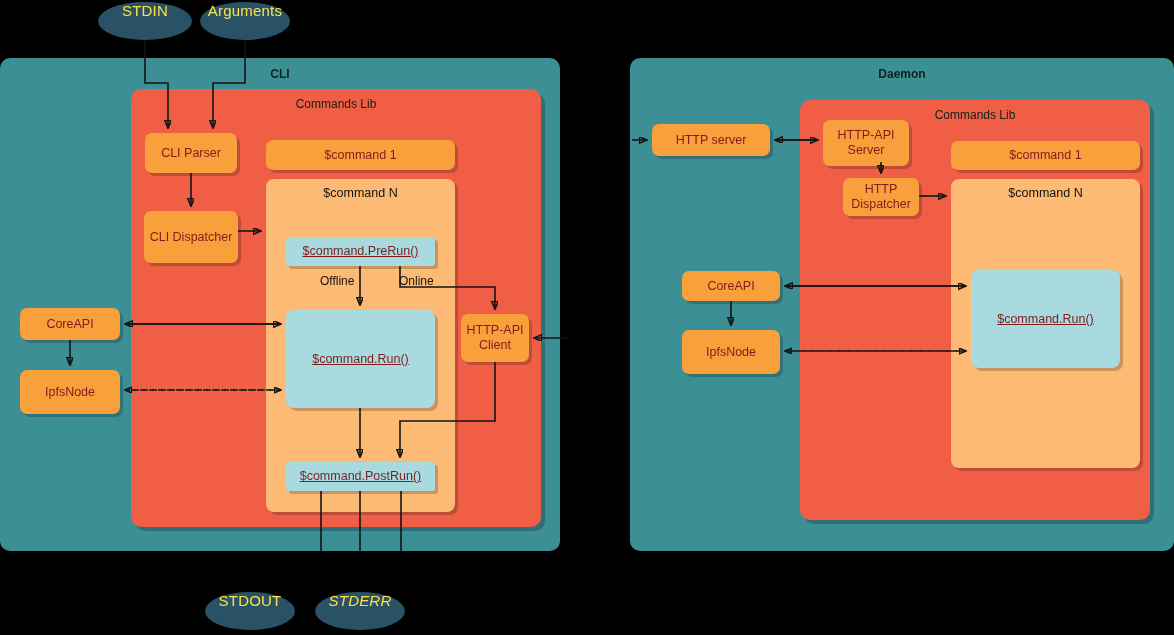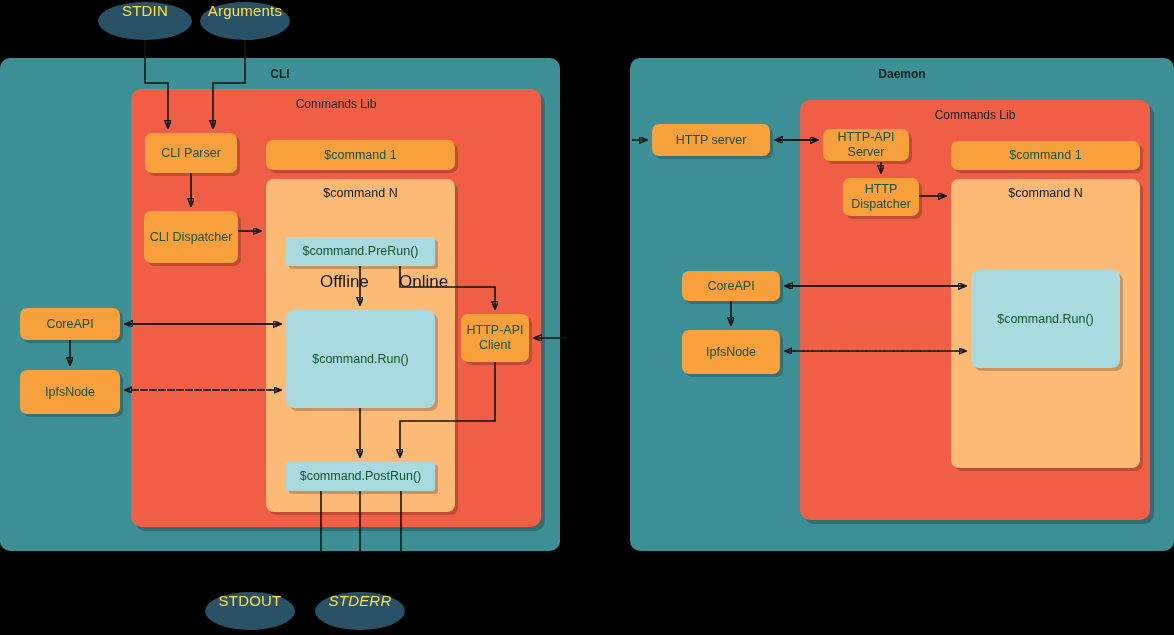--- a/index.html
+++ b/index.html
@@ -11,46 +11,46 @@
   .panel{position:absolute;border-radius:10px;box-shadow:4px 4px 0 rgba(0,0,0,.22);}
   .panel-teal{background:#3d8f96;}
   .panel-red{background:#f05f45;}
 
   .panel-title{position:absolute;left:0;right:0;text-align:center;color:#10201f;
                font-size:12px;line-height:14px;}
   .panel-title.bold{font-weight:bold;font-size:12px;}
 
   
   .node{position:absolute;border-radius:7px;display:flex;align-items:center;
-        justify-content:center;text-align:center;color:#14532d;font-size:12.5px;
+        justify-content:center;text-align:center;color:#7f1d1d;font-size:12.5px;
         line-height:15px;box-shadow:3px 3px 0 rgba(0,0,0,.20);padding:0 4px;
         box-sizing:border-box;}
   .node-orange{background:#f8a03c;}
-  .node-blue{background:#a8dae0;border-radius:8px;}
+  .node-blue{background:#a8dae0;border-radius:8px;text-decoration:underline;}
   .node-blue.sharp{border-radius:3px;}
 
   
   .boxhead{position:absolute;border-radius:8px;box-shadow:3px 3px 0 rgba(0,0,0,.20);
            background:#fdba74;}
   .boxhead > .bh-label{position:absolute;left:0;right:0;top:7px;text-align:center;
            color:#141414;font-size:12.5px;line-height:15px;}
 
   
   .ellipse{position:absolute;background:#2a5266;border-radius:50%;
            display:flex;align-items:flex-start;justify-content:center;
            color:#fde047;font-size:15px;letter-spacing:.2px;
            box-shadow:3px 3px 0 rgba(0,0,0,.18);}
 
   
   svg.wires{position:absolute;left:0;top:0;width:1174px;height:635px;
             pointer-events:none;overflow:visible;}
   svg.wires line,svg.wires path,svg.wires polyline{stroke:#141414;stroke-width:1.6;fill:none;}
   svg.wires .dash{stroke-dasharray:5 4;}
 
-  .edge-label{position:absolute;color:#141414;font-size:17px;line-height:13px;
+  .edge-label{position:absolute;color:#141414;font-size:12px;line-height:13px;
               white-space:nowrap;}
 </style>
 </head>
 <body>
 
 <div id="stage">
 
   <div class="ellipse" style="left:98px;top:2px;width:94px;height:38px;">
     <span>STDIN</span>
   </div>
@@ -118,21 +118,21 @@
   </div>
 
   <div class="boxhead" style="left:951px;top:179px;width:189px;height:289px;">
     <div class="bh-label">$command N</div>
   </div>
 
   <div class="node node-orange" style="left:652px;top:124px;width:118px;height:32px;">
     <span>HTTP server</span>
   </div>
 
-  <div class="node node-orange" style="left:823px;top:129px;width:86px;height:32px;">
+  <div class="node node-orange" style="left:823px;top:120px;width:86px;height:46px;">
     <span>HTTP-API Server</span>
   </div>
 
   <div class="node node-orange" style="left:843px;top:178px;width:76px;height:38px;">
     <span>HTTP Dispatcher</span>
   </div>
 
   <div class="node node-orange" style="left:682px;top:271px;width:98px;height:30px;">
     <span>CoreAPI</span>
   </div>

